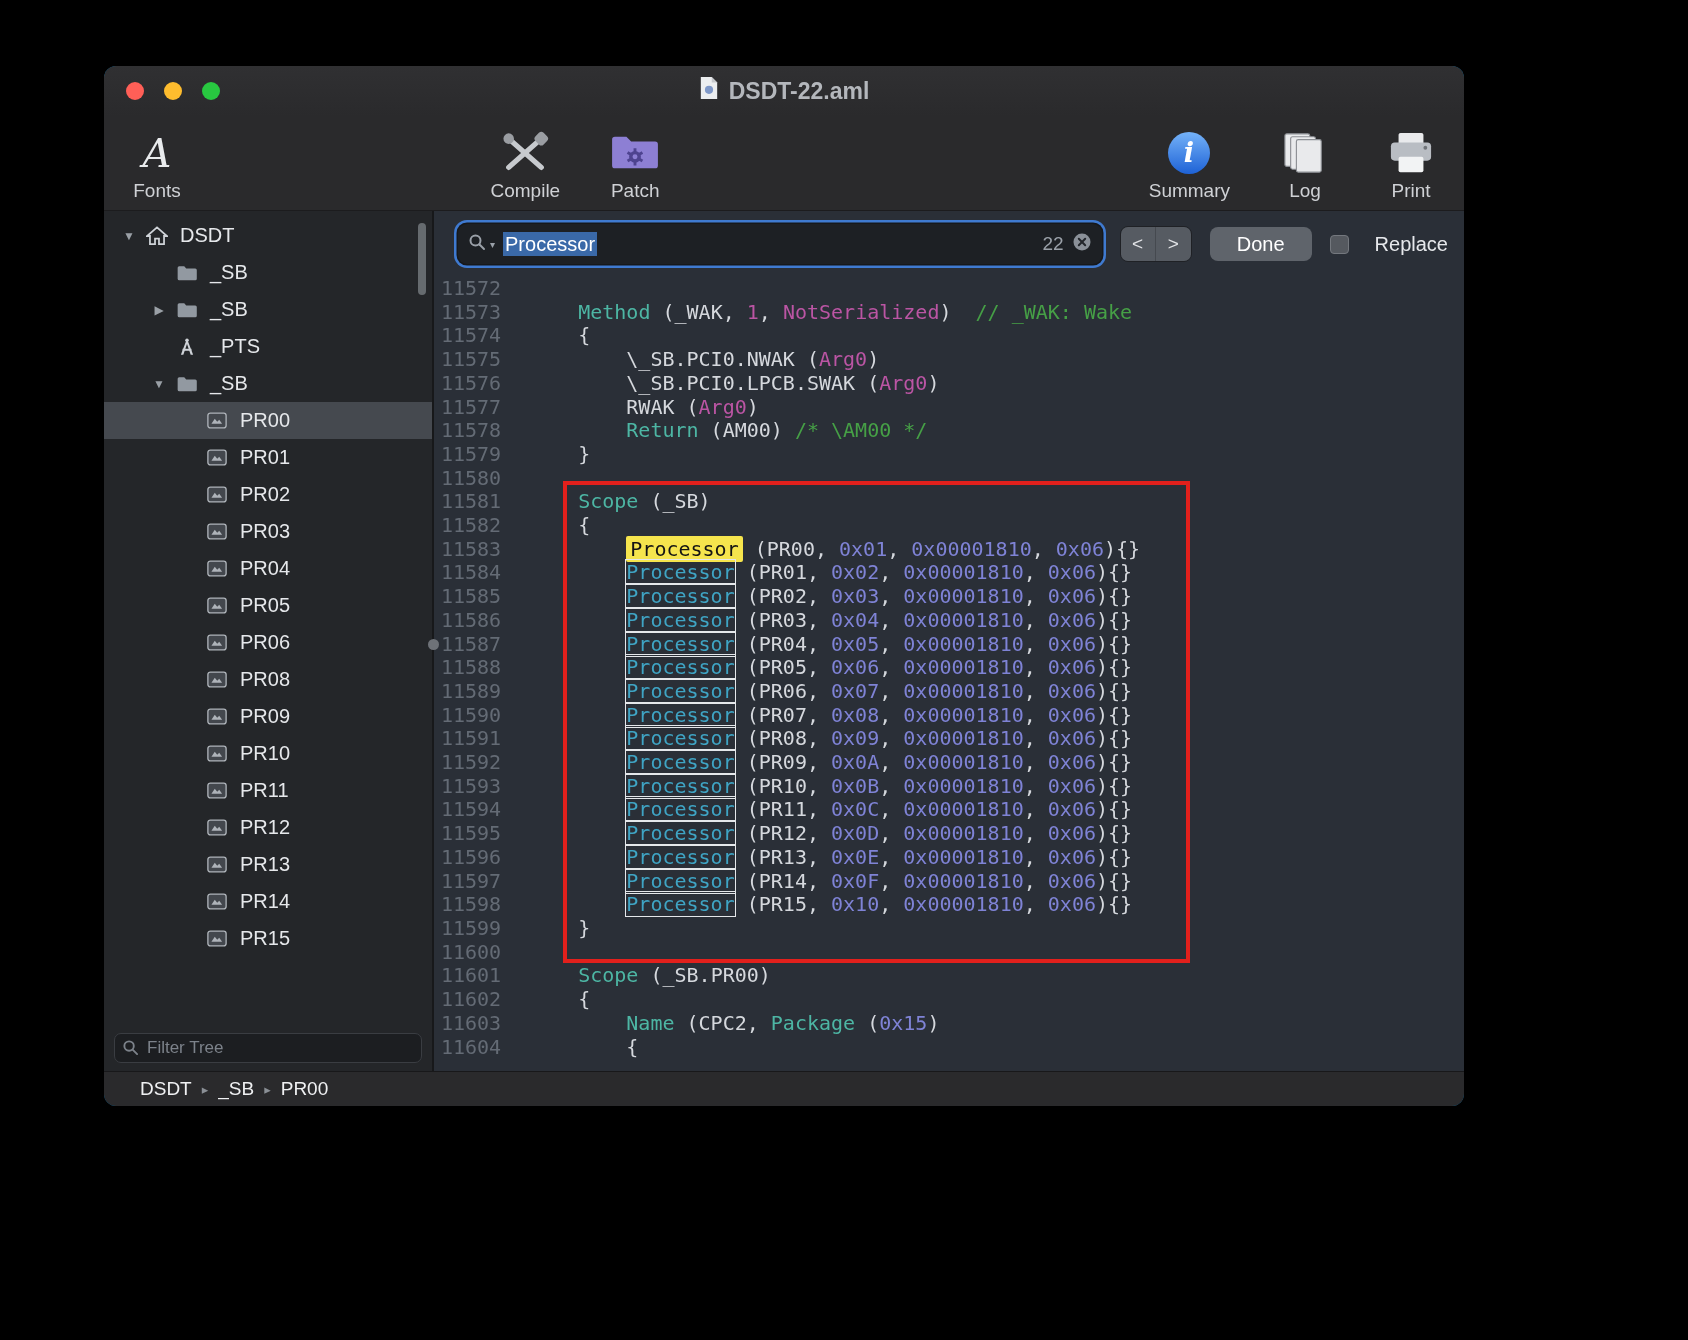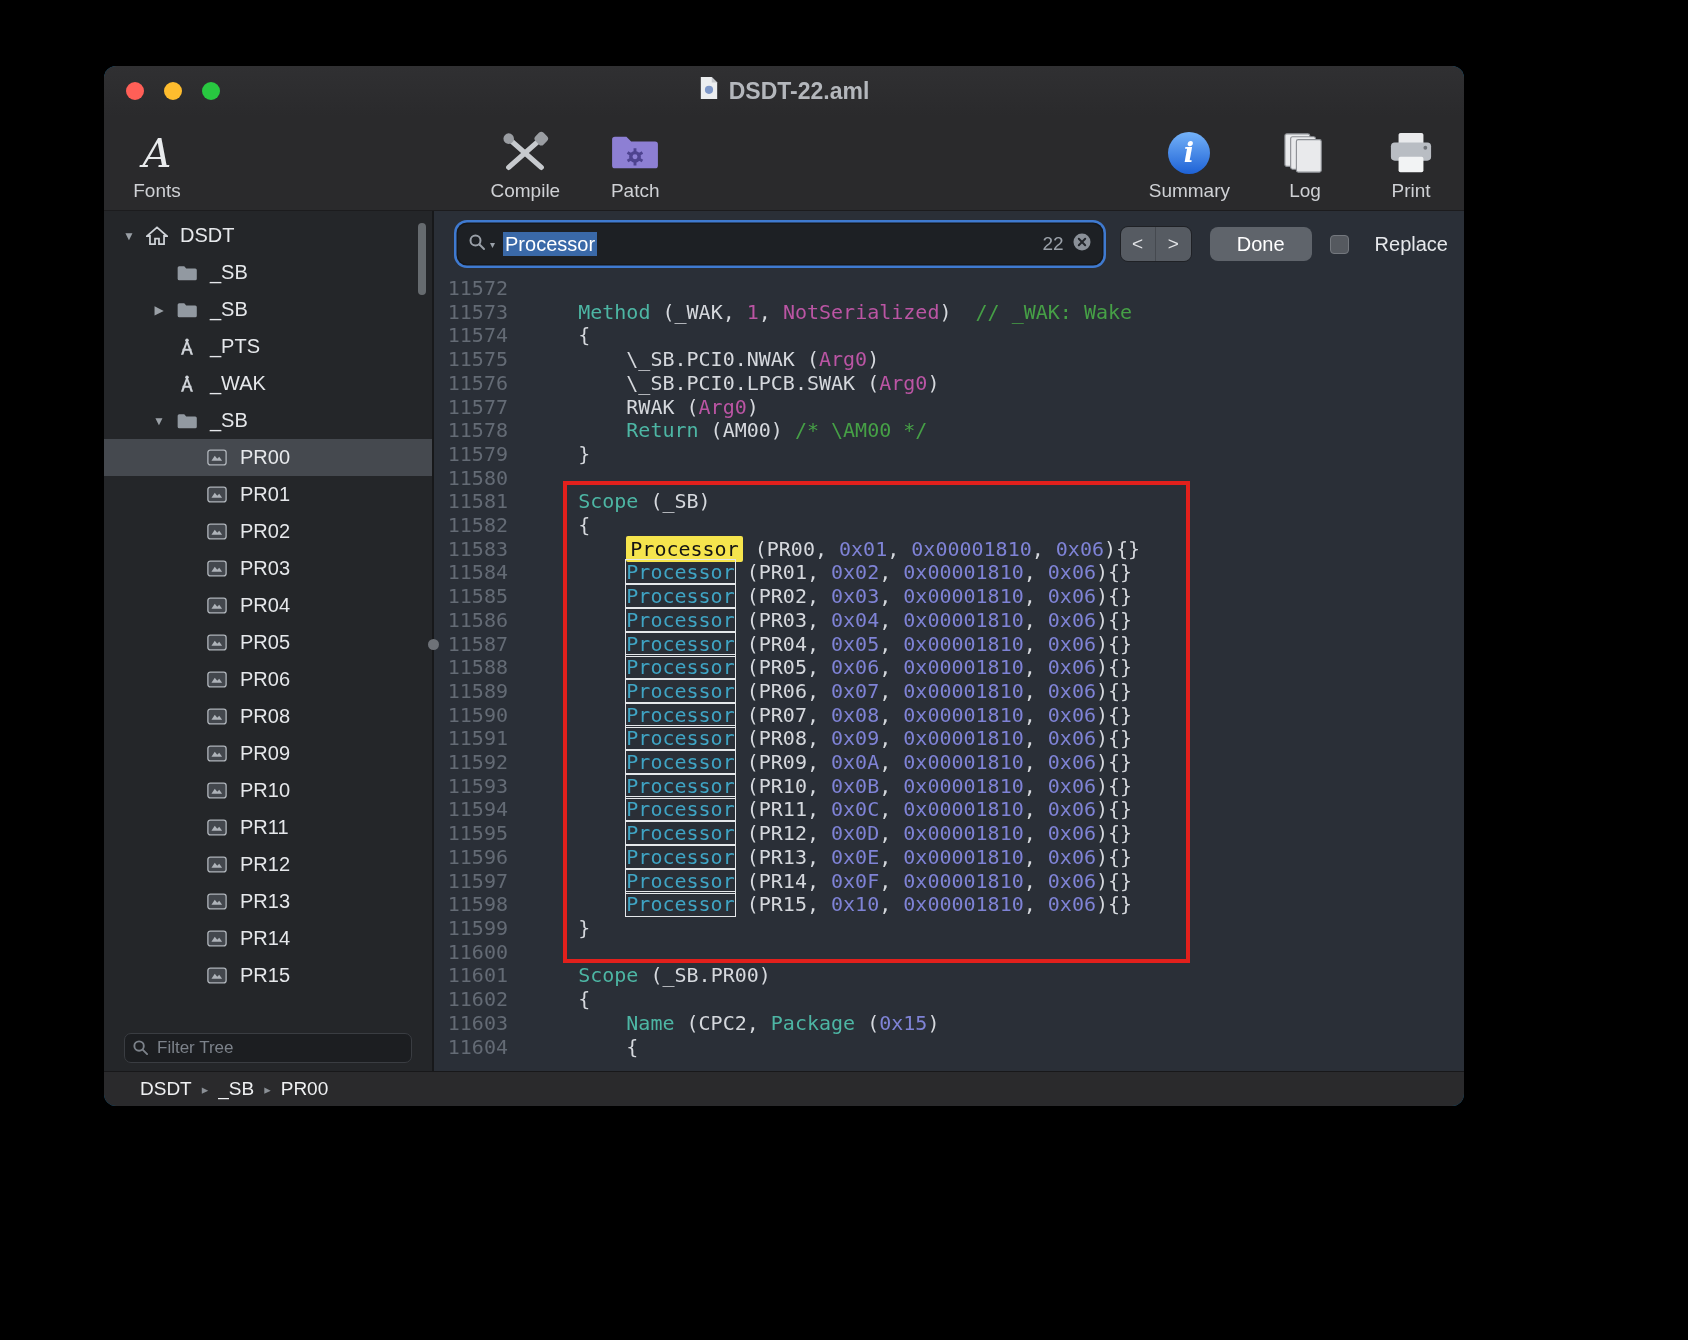--- a/index.html
+++ b/index.html
@@ -27,21 +27,21 @@
   .content { position:relative; display:flex; height:860px; }
   
   .sidebar { width:330px; background:#242629; display:flex; flex-direction:column; position:relative; border-right:2px solid #17181a; }
   .tree { flex:1; overflow:hidden; padding-top:6px; }
   .tree-row { height:37px; display:flex; align-items:center; color:#e6e8eb; font-size:20px; white-space:nowrap; }
   .tree-row.selected { background:#45494f; }
   .tree-row .disclosure { width:30px; text-align:center; color:#9aa0a6; font-size:12px; flex:0 0 30px; }
   .tree-row .tree-icon { width:26px; flex:0 0 26px; display:flex; align-items:center; justify-content:center; margin-right:10px; }
   .lvl0 { padding-left:10px; } .lvl1 { padding-left:40px; } .lvl2 { padding-left:70px; }
   .sidebar-scrollbar { position:absolute; right:6px; top:12px; width:8px; height:72px; background:#8b9095; opacity:.65; border-radius:4px; }
-  .filterbox { height:46px; padding:8px 20px;text-decoration:underline; }
+  .filterbox { height:46px; padding:8px 10px;text-decoration:underline; }
   .filter-field { position:relative; height:30px; }
   .filter-field input { width:100%; height:30px; background:#1c1e21; border:1px solid #3a3d42; border-radius:7px; color:#dfe2e6; font-size:17px; padding:0 8px 0 32px; outline:none; }
   .filter-field input::placeholder { color:#7c828a; }
   .filter-mag { position:absolute; left:8px; top:6px; }
   .split-handle { position:absolute; left:324px; top:428px; width:11px; height:11px; border-radius:50%; background:#6e7278; z-index:6; }
   
   .editor { flex:1; background:#2a2f37; display:flex; flex-direction:column; overflow:hidden; }
   .findbar { height:66px; display:flex; align-items:center; gap:18px; padding:0 16px 0 24px; }
   .find-field { width:695px; height:40px; background:#1d2024; border-radius:9px; display:flex; align-items:center; padding:0 10px; gap:8px;
     box-shadow:0 0 0 1.5px #16181b, 0 0 0 4px #3f7ad0; }
@@ -51,21 +51,21 @@
   .chev-down { color:#9aa0a8; font-size:10px; margin-left:-4px; }
   .navgroup { display:flex; border-radius:8px; overflow:hidden; border:1px solid #1f2125; }
   .navbtn { width:38px; height:34px; background:#565b62; color:#e3e5e8; font-size:19px; display:flex; align-items:center; justify-content:center; }
   .navbtn:first-child { border-right:1px solid #45494f; }
   .done-btn { height:34px; padding:0 27px; background:#5f646b; border:none; border-radius:8px; color:#fff; font-size:20px; }
   .replace-wrap { display:flex; align-items:center; gap:26px; color:#e6e8eb; font-size:20px; }
   .checkbox { width:19px; height:19px; background:#55595f; border:1px solid #74787e; border-radius:4px; }
   
   .code-area { flex:1; overflow:hidden; font-family:"DejaVu Sans Mono","Liberation Mono",monospace; font-size:20px; line-height:23.7px; white-space:pre; }
   .code-line { display:flex; }
-  .line-num { flex:0 0 88px; text-align:right; padding-right:14px; color:#646b75; }
+  .line-num { flex:0 0 88px; text-align:center; padding-right:14px; color:#646b75; }
   .line-content { padding-left:8px;text-align:center; }
   .tok-w { color:#d5d8dd; }
   .tok-k { color:#4db6a4; }
   .tok-m { color:#bb55a4; }
   .tok-p { color:#7f83d6; }
   .tok-c { color:#46a046; }
   .tok-y { background:#f6e54d; color:#141414; padding:1px 4px; border-radius:2px; }
   .tok-f { color:#3fa4c4; box-shadow:0 0 0 1px #e4e7ea; }
   
   .red-annotation { position:absolute; left:459px; top:270px; width:627px; height:482px; border:4px solid #e2201c; z-index:5; pointer-events:none; }
@@ -210,31 +210,20 @@
           <div class="tree-row lvl1">
             <span class="disclosure"></span>
             <span class="tree-icon">
               <svg viewBox="0 0 18 18" width="20" height="20">
                 <path d="M9 1.5 L14.5 16 h-2.2 L9 6.2 L5.7 16 H3.5 Z" fill="#cfd3d8"></path>
                 <rect x="5" y="10.6" width="8" height="1.8" fill="#cfd3d8"></rect>
                 <circle cx="9" cy="3" r="1.6" fill="#cfd3d8"></circle>
               </svg>
             </span>
             <span class="tree-label">_PTS</span>
-          </div>
-          <div class="tree-row lvl1">
-            <span class="disclosure"></span>
-            <span class="tree-icon">
-              <svg viewBox="0 0 18 18" width="20" height="20">
-                <path d="M9 1.5 L14.5 16 h-2.2 L9 6.2 L5.7 16 H3.5 Z" fill="#cfd3d8"></path>
-                <rect x="5" y="10.6" width="8" height="1.8" fill="#cfd3d8"></rect>
-                <circle cx="9" cy="3" r="1.6" fill="#cfd3d8"></circle>
-              </svg>
-            </span>
-            <span class="tree-label">_WAK</span>
           </div>
           <div class="tree-row lvl1">
             <span class="disclosure">▼</span>
             <span class="tree-icon">
               <svg viewBox="0 0 20 16" width="22" height="18">
                 <path d="M1.5 3.2 q0 -1.4 1.4 -1.4 h4.6 l1.8 2 h8.2 q1.4 0 1.4 1.4 v8 q0 1.4 -1.4 1.4 H2.9 q-1.4 0 -1.4 -1.4 Z" fill="#9299a1"></path>
               </svg>
             </span>
             <span class="tree-label">_SB</span>
           </div>

